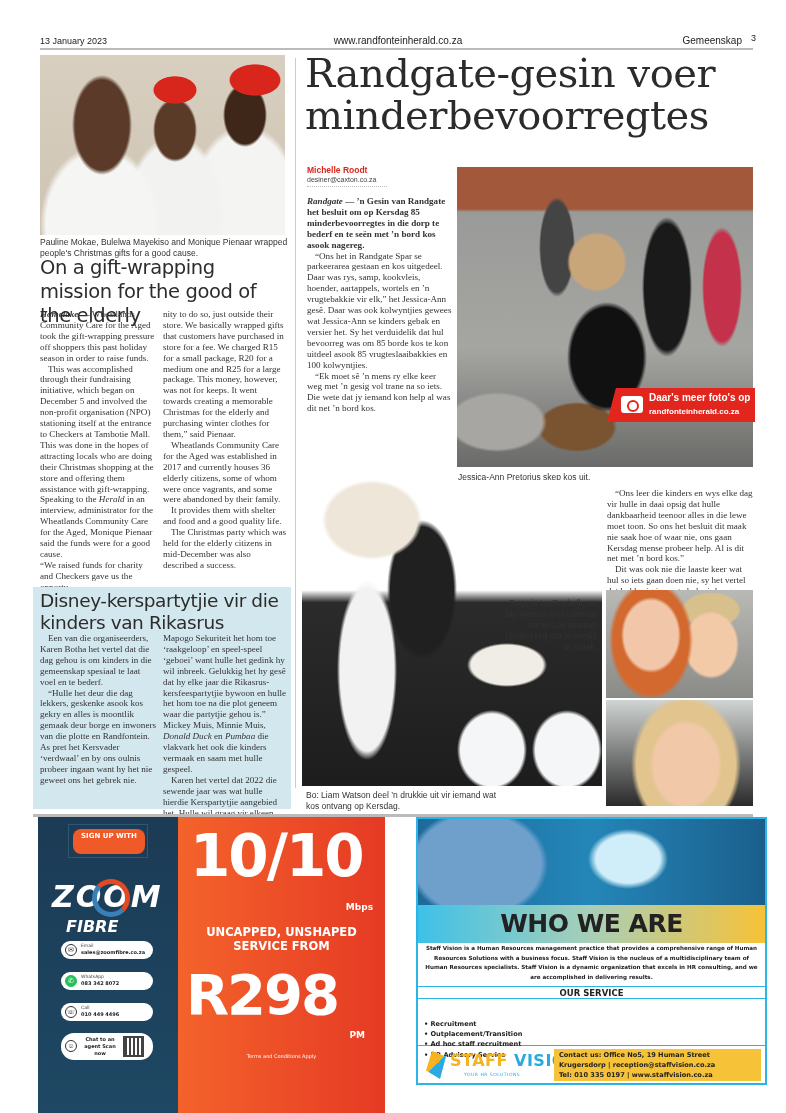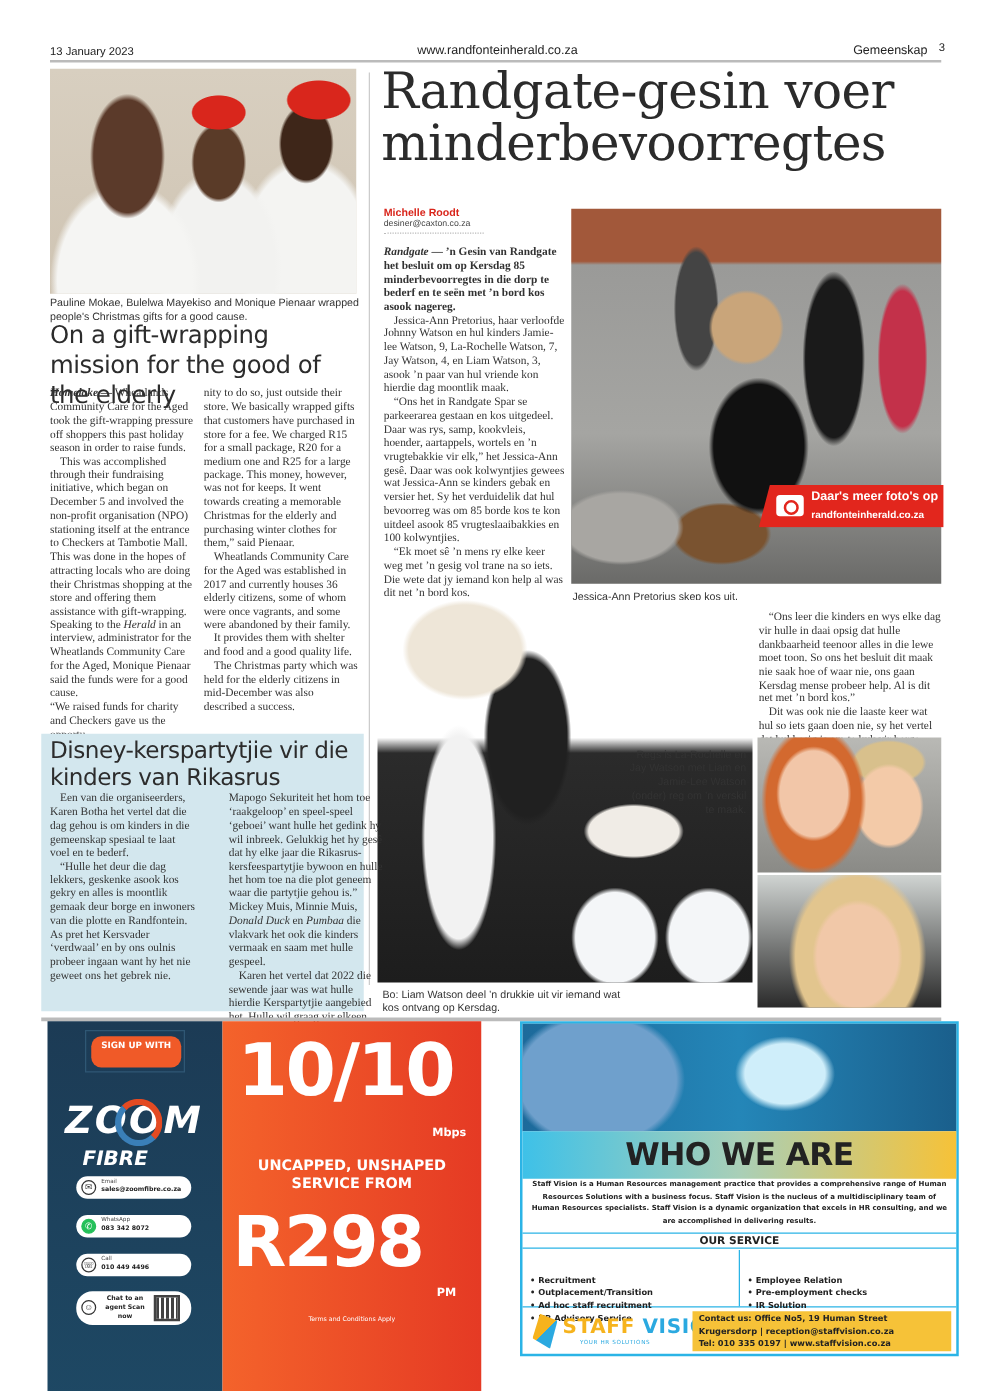--- a/index.html
+++ b/index.html
@@ -180,21 +180,20 @@
 <div class="abs h-main">Randgate-gesin voer minderbevoorregtes</div>
 
 <div class="abs byline">
   <div class="name">Michelle Roodt</div>
   <div class="mail">desiner@caxton.co.za</div>
   <div class="dots"></div>
 </div>
 
 <div class="abs body" style="left:307px; top:196px; width:146px;">
   <p class="first"><b><i>Randgate</i><span class="bold-lead"> — ’n Gesin van Randgate het besluit om op Kersdag 85 minderbevoorregtes in die dorp te bederf en te seën met ’n bord kos asook nagereg.</span></b></p>
-  <p>Jessica-Ann Pretorius, haar verloofde Johnny Watson en hul kinders Jamie-lee Watson, 9, La-Rochelle Watson, 7, Jay Watson, 4, en Liam Watson, 3, asook ’n paar van hul vriende kon hierdie dag moontlik maak.</p>
   <p>“Ons het in Randgate Spar se parkeerarea gestaan en kos uitgedeel. Daar was rys, samp, kookvleis, hoender, aartappels, wortels en ’n vrugtebakkie vir elk,” het Jessica-Ann gesê. Daar was ook kolwyntjies gewees wat Jessica-Ann se kinders gebak en versier het. Sy het verduidelik dat hul bevoorreg was om 85 borde kos te kon uitdeel asook 85 vrugteslaaibakkies en 100 kolwyntjies.</p>
   <p>“Ek moet sê ’n mens ry elke keer weg met ’n gesig vol trane na so iets. Die wete dat jy iemand kon help al was dit net ’n bord kos.</p>
 </div>
 
 <div class="abs photo ph-main"></div>
 <div class="abs ph-badge">
   <span class="cam"></span>
   <span class="l1">Daar's meer foto's op</span>
   <span class="l2">randfonteinherald.co.za</span>
 </div>
@@ -215,21 +214,21 @@
 <div class="abs photo ph-kids1"></div>
 <div class="abs photo ph-kids2"></div>
 <div class="abs cap" style="left:306px; top:790px; width:200px;">Bo: Liam Watson deel ’n drukkie uit vir iemand wat kos ontvang op Kersdag.</div>
 
 <div class="abs disney"></div>
 <div class="abs h-disney">Disney-kerspartytjie vir die kinders van Rikasrus</div>
 <div class="abs body" style="left:40px; top:633px; width:117px;">
   <p>Een van die organiseerders, Karen Botha het vertel dat die dag gehou is om kinders in die gemeenskap spesiaal te laat voel en te bederf.</p>
   <p>“Hulle het deur die dag lekkers, geskenke asook kos gekry en alles is moontlik gemaak deur borge en inwoners van die plotte en Randfontein. As pret het Kersvader ‘verdwaal’ en by ons oulnis probeer ingaan want hy het nie geweet ons het gebrek nie.</p>
 </div>
-<div class="abs body" style="left:163px; top:633px; width:124px;margin-left:20px;">
+<div class="abs body" style="left:163px; top:633px; width:124px;">
   <p class="first"><span>Mapogo Sekuriteit het hom toe ‘raakgeloop’ en speel-speel ‘geboei’ want hulle het gedink hy wil inbreek. Gelukkig het hy gesê dat hy elke jaar die Rikasrus-kersfeespartytjie bywoon en hulle het hom toe na die plot geneem waar die partytjie gehou is.” Mickey Muis, Minnie Muis, </span><i>Donald Duck</i><span> en </span><i>Pumbaa</i><span> die vlakvark het ook die kinders vermaak en saam met hulle gespeel.</span></p>
   <p>Karen het vertel dat 2022 die sewende jaar was wat hulle hierdie Kerspartytjie aangebied het. Hulle wil graag vir elkeen wat elke jaar help ook bedank vir hul bydrae.</p>
 </div>
 
 <div class="abs ad-rule"></div>
 
 <div class="abs zoomad">
   <div class="zoom-left">
     <div class="signup">
       <div class="btn">SIGN UP WITH</div>
@@ -274,26 +273,20 @@
   <div class="sv-who">WHO WE ARE</div>
   <div class="sv-desc">Staff Vision is a Human Resources management practice that provides a comprehensive range of Human Resources Solutions with a business focus. Staff Vision is the nucleus of a multidisciplinary team of Human Resources specialists. Staff Vision is a dynamic organization that excels in HR consulting, and we are accomplished in delivering results.</div>
   <div class="sv-svc">OUR SERVICE</div>
   <div class="sv-cols">
     <div class="sv-col">
       <div>• Recruitment</div>
       <div>• Outplacement/Transition</div>
       <div>• Ad hoc staff recruitment</div>
       <div>• HR Advisory Service</div>
     </div>
-    <div class="sv-col">
-      <div>• Employee Relation</div>
-      <div>• Pre-employment checks</div>
-      <div>• IR Solution</div>
-      <div>• Policy Development</div>
-    </div>
   </div>
   <div class="sv-logo">
     <span class="fig"></span>
     <span class="nm"><span>STAFF </span><span class="v">VISION</span></span>
     <span class="tag">YOUR HR SOLUTIONS</span>
   </div>
   <div class="sv-contact">
     <div>Contact us: Office No5, 19 Human Street</div>
     <div>Krugersdorp | reception@staffvision.co.za</div>
     <div>Tel: 010 335 0197 | www.staffvision.co.za</div>

